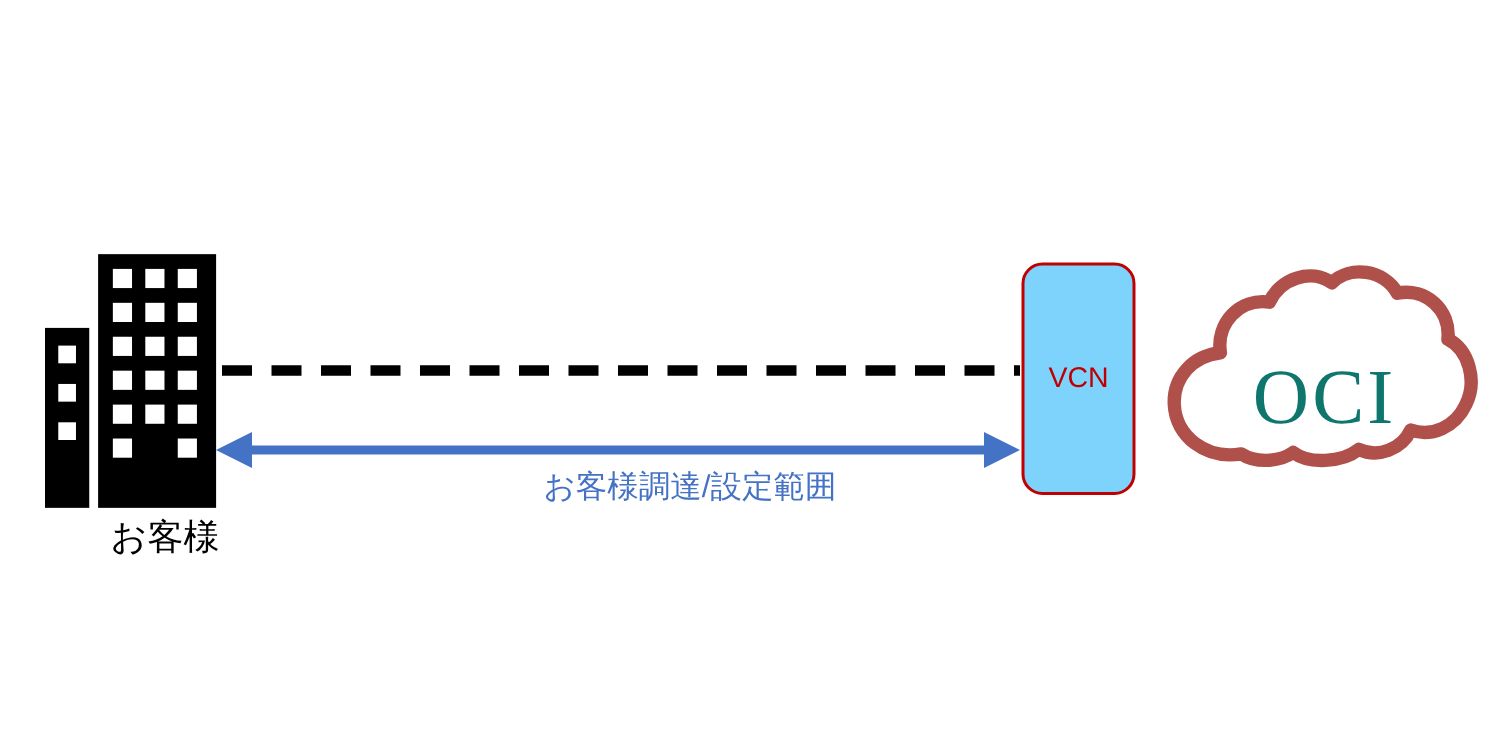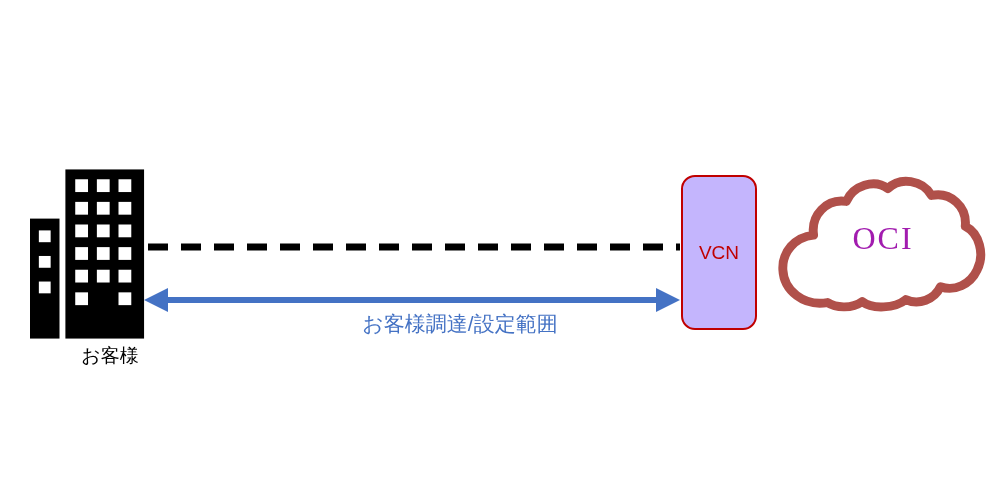--- a/index.html
+++ b/index.html
@@ -11,21 +11,21 @@
     font-family: "Liberation Sans", sans-serif;
     overflow: hidden;
   }
   .abs { position: absolute; }
 
   .building-svg { left: 30px; top: 168px; width: 118px; height: 172px; }
 
   .building-label {
     left: 45px; top: 344px; width: 130px;
     text-align: center;
-    font-size: 19px;
+    font-size: 24px;
     color: #000000;
     line-height: 1.25;
   }
 
   .dashed-line { left: 146px; top: 242px; width: 536px; height: 10px; }
 
   .internet-label {
     left: 290px; top: 186px; width: 270px;
     text-align: center;
     font-size: 16px;
@@ -39,39 +39,39 @@
     left: 320px; top: 310px; width: 280px;
     text-align: center;
     font-size: 21px;
     color: #4472C4;
   }
 
   .vcn-box {
     left: 681px; top: 175px; width: 76px; height: 155px;
     border: 2.5px solid #C00000;
     border-radius: 14px;
-    background: #c4b5fd;
+    background: #7dd3fc;
     display: flex;
     align-items: center;
     justify-content: center;
     box-sizing: border-box;
   }
   .vcn-label {
     color: #C00000;
     font-size: 19px;
   }
 
   .cloud-svg { left: 768px; top: 172px; width: 228px; height: 162px; }
 
   .oci-label {
-    left: 798px; top: 220px; width: 170px;
+    left: 798px; top: 236px; width: 170px;
     text-align: center;
     font-family: "Liberation Serif", serif;
-    font-size: 32px;
-    color: #a21caf;
+    font-size: 52px;
+    color: #0f766e;
     letter-spacing: 2px;
   }
 </style>
 </head>
 <body>
 
 <div class="canvas">
 
   <svg class="abs building-svg" viewBox="0 0 120 172" aria-hidden="true">
     <rect x="36" y="0" width="80" height="172" fill="#000000"></rect>

